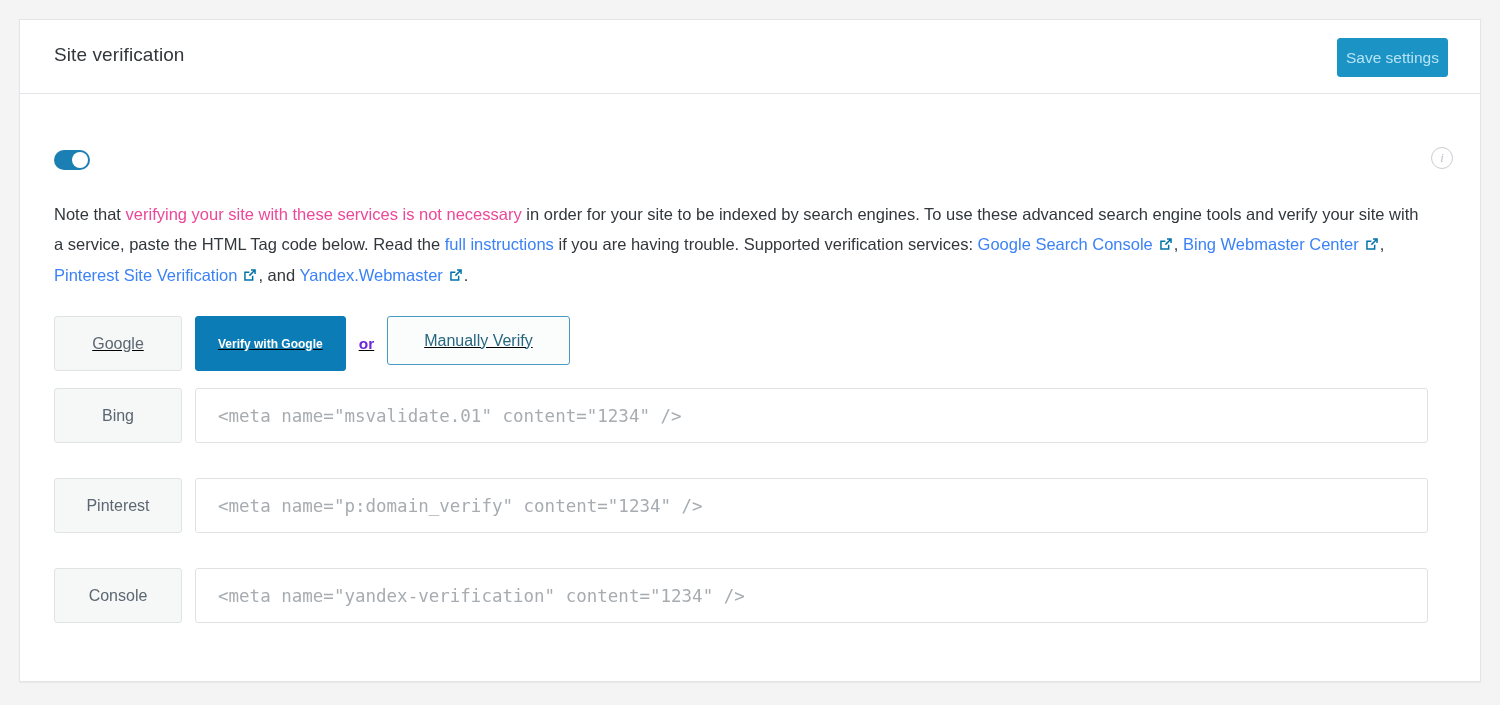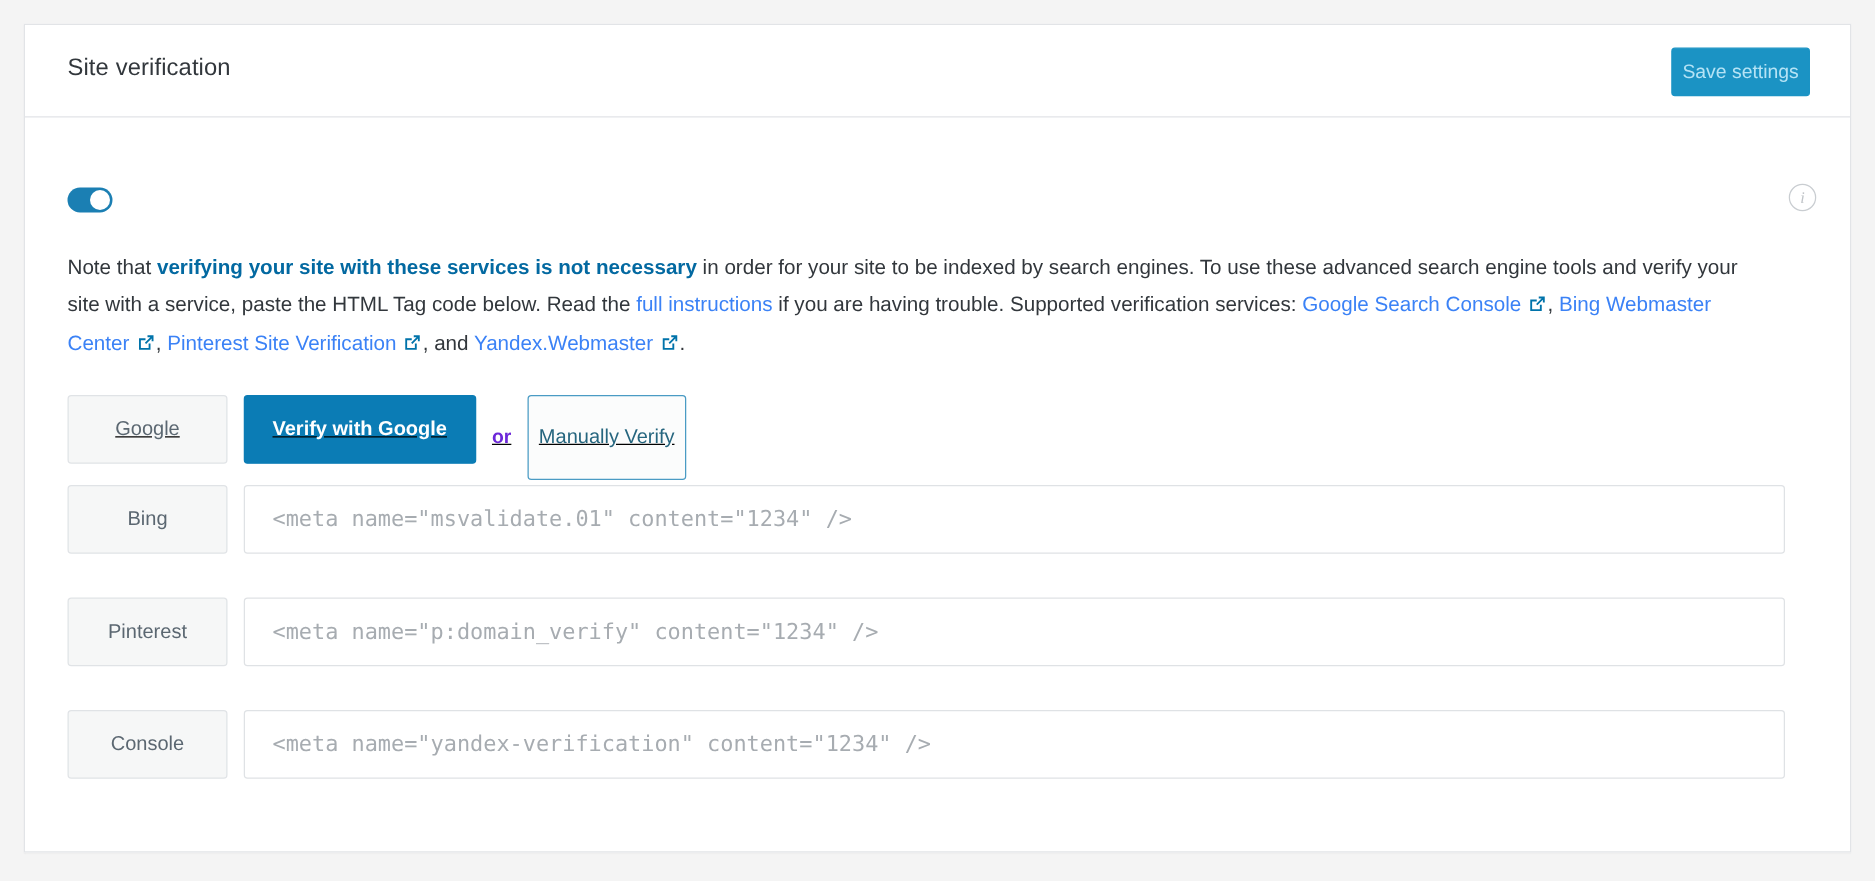--- a/index.html
+++ b/index.html
@@ -112,21 +112,21 @@
 
   #description {
     position: absolute;
     left: 34px;
     top: 88px;
     width: 1365px;
     font-size: 16.5px;
     line-height: 30.5px;
     color: #32373c;
   }
-  #description b { font-weight: bold; color: #0369a1; }
+  #description b { font-weight: normal; color: #ec4899; }
   #description a {
     color: #3b82f6;
     text-decoration: none;
     cursor: pointer;
   }
   .extlink {
     display: inline-block;
     position: relative;
     width: 14px;
     height: 14px;
@@ -163,36 +163,36 @@
 
   .verify-button {
     margin-left: 13px;
     height: 55px;
     padding: 0 22px;
     background: #0b7cb5;
     border: 1px solid #0b7cb5;
     border-radius: 3px;
     color: #ffffff;
     font-family: "Liberation Sans", sans-serif;
-    font-size: 16px;
+    font-size: 12px;
     font-weight: bold;
     cursor: pointer;
     white-space: nowrap;
   }
   .or-text {
     display: flex;
     align-items: center;
     margin: 0 13px;
     font-size: 15.5px;
     font-weight: bold;
     color: #6d28d9;
   }
   .manual-button {
-    height: 68px;
-    padding: 0 8px;
+    height: 49px;
+    padding: 0 36px;
     background: #fbfcfc;
     border: 1px solid #4a9bc4;
     border-radius: 3px;
     color: #26667f;
     font-family: "Liberation Sans", sans-serif;
     font-size: 16px;
     cursor: pointer;
     white-space: nowrap;
   }
 

